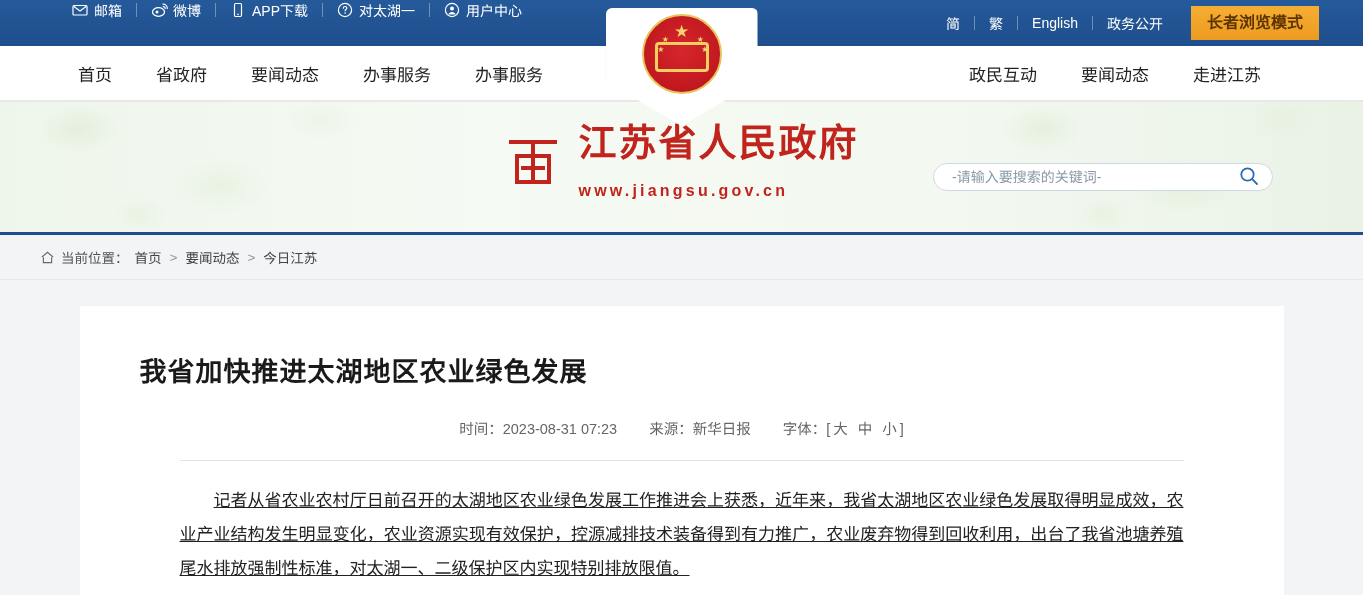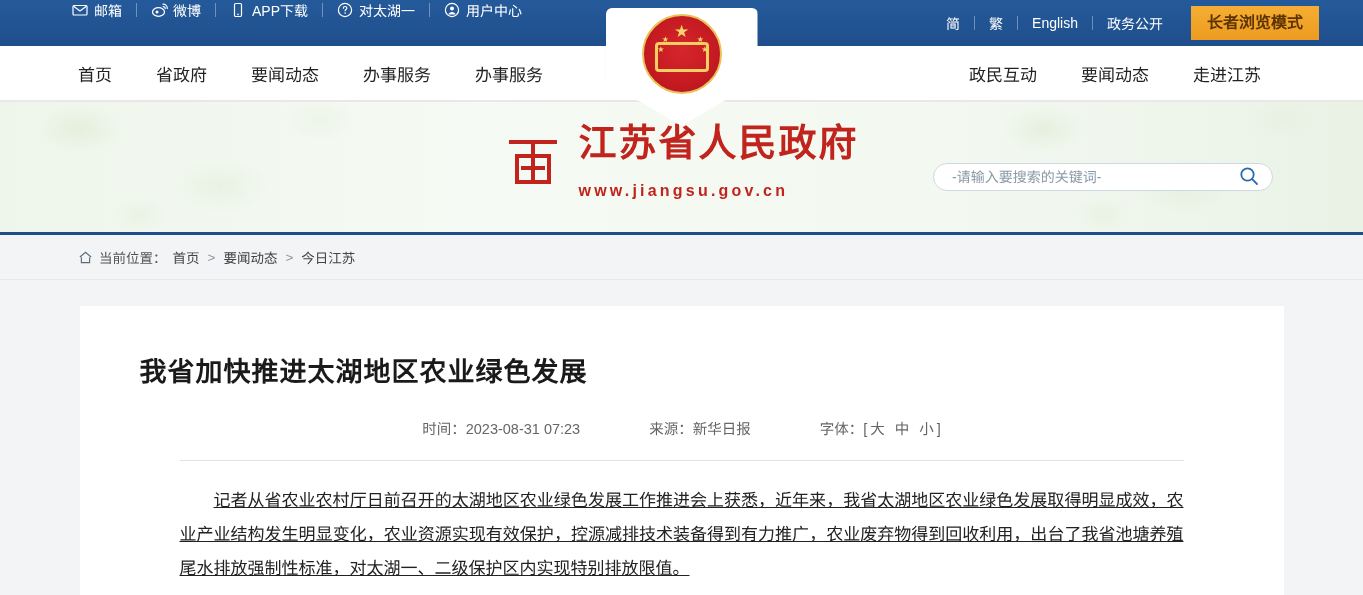--- a/index.html
+++ b/index.html
@@ -263,21 +263,21 @@
   .crumbbar {
     height: 44px;
     background: #f2f4f6;
     display: flex;
     align-items: center;
     font-size: 13.5px;
     color: #555;
     border-bottom: 1px solid #e6e9ec;
   }
   .crumb-inner {
-    padding-left: 78px;
+    padding-left: 40px;
     display: flex;
     align-items: center;
     gap: 6px;
   }
   .crumb-home { color: #5b6b7c; display: inline-flex; align-items: center; }
   .crumb-sep { color: #8c99a6; padding: 0 2px; }
   .crumb-link { color: #444; cursor: pointer; }
 
   
   .page-body {
@@ -300,21 +300,21 @@
     font-weight: bold;
     color: #1a1a1a;
     letter-spacing: 1px;
     font-family: "DejaVu Sans", "Liberation Sans", sans-serif;
     padding: 10px 60px 0;
   }
   .art-meta {
     display: flex;
     justify-content: center;
     align-items: center;
-    gap: 69px;
+    gap: 32px;
     font-size: 14.5px;
     color: #666;
     margin-top: 28px;
   }
   .art-meta .fs-opts { color: #666; }
   .art-meta .fs-opts b { font-weight: normal; cursor: pointer; padding: 0 3px; }
   .divider {
     width: 1004px;
     height: 1px;
     background: #e2e2e2;

